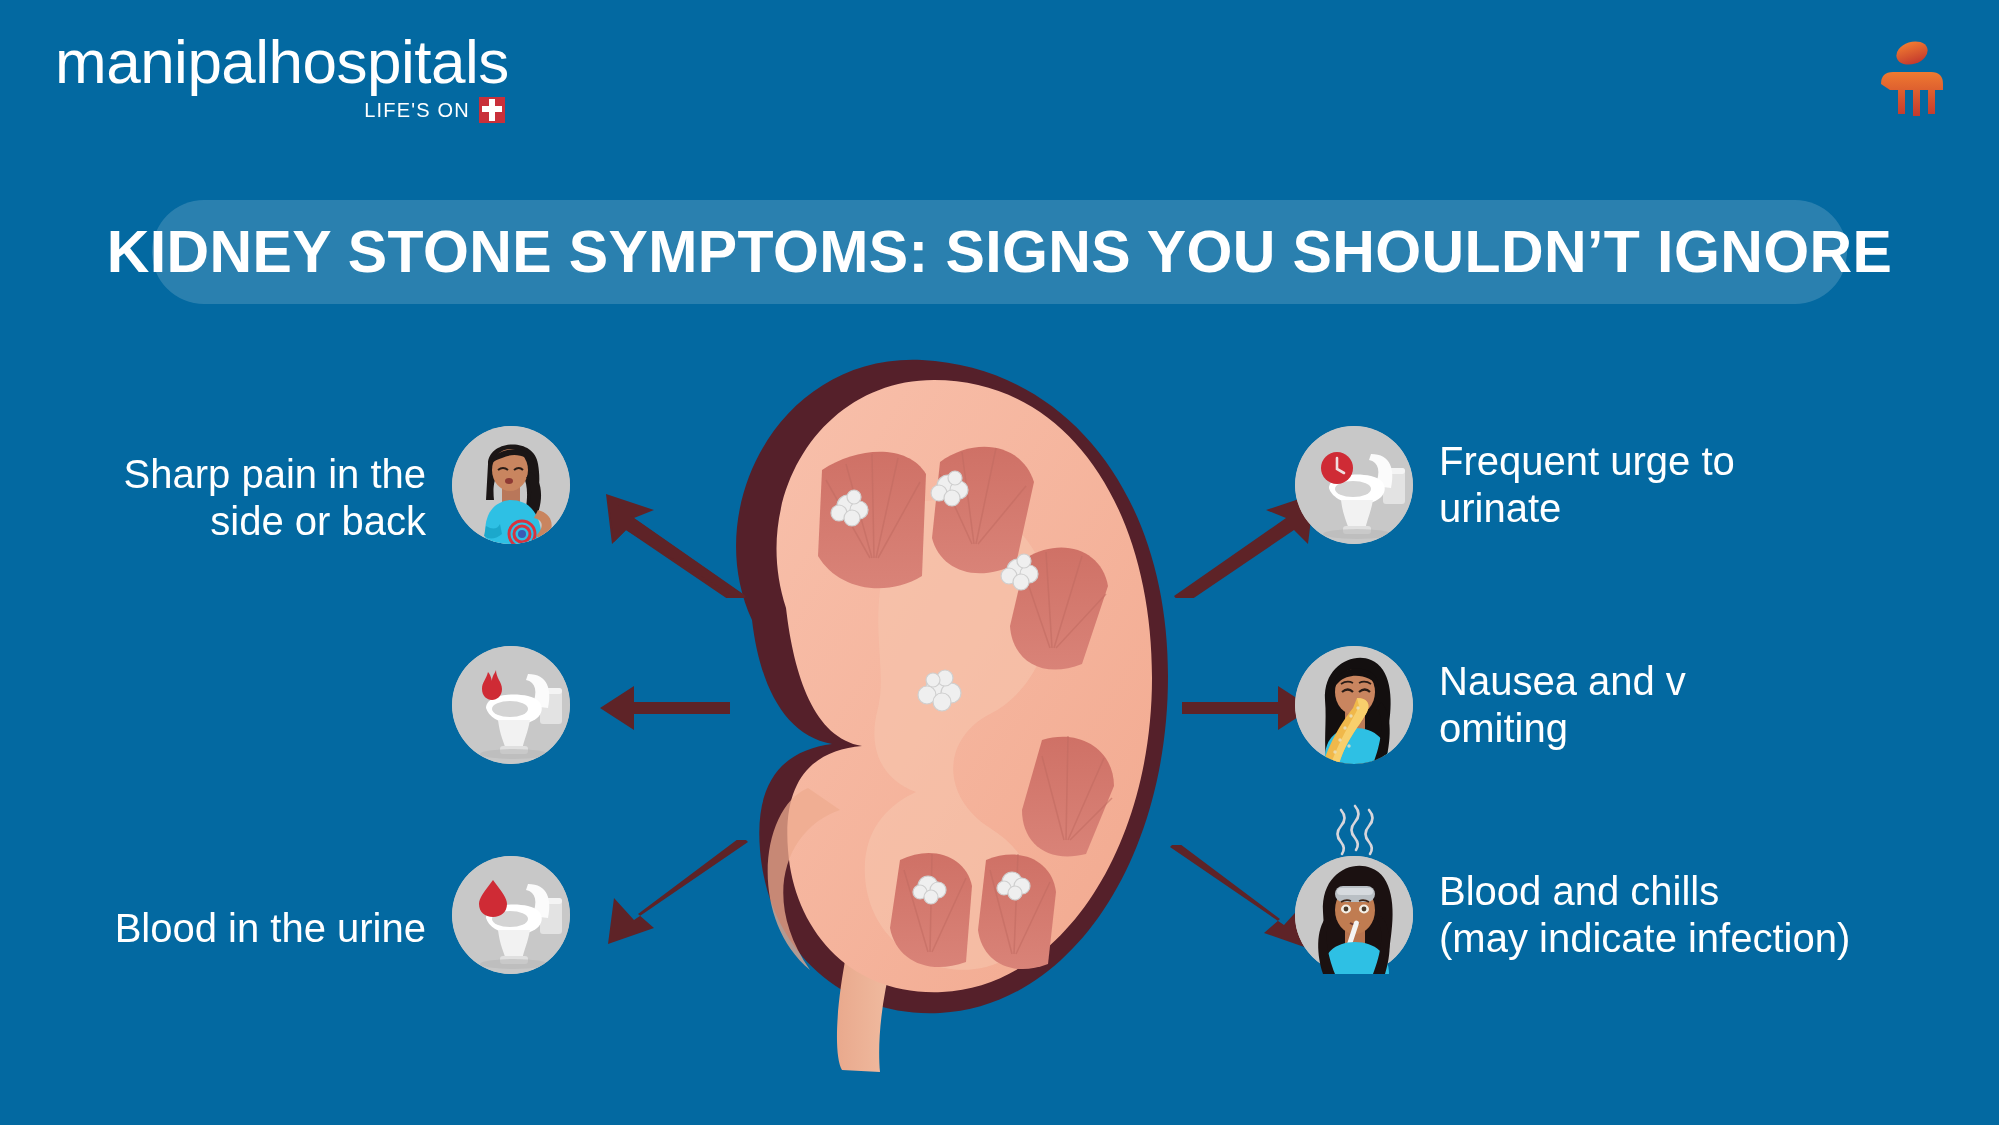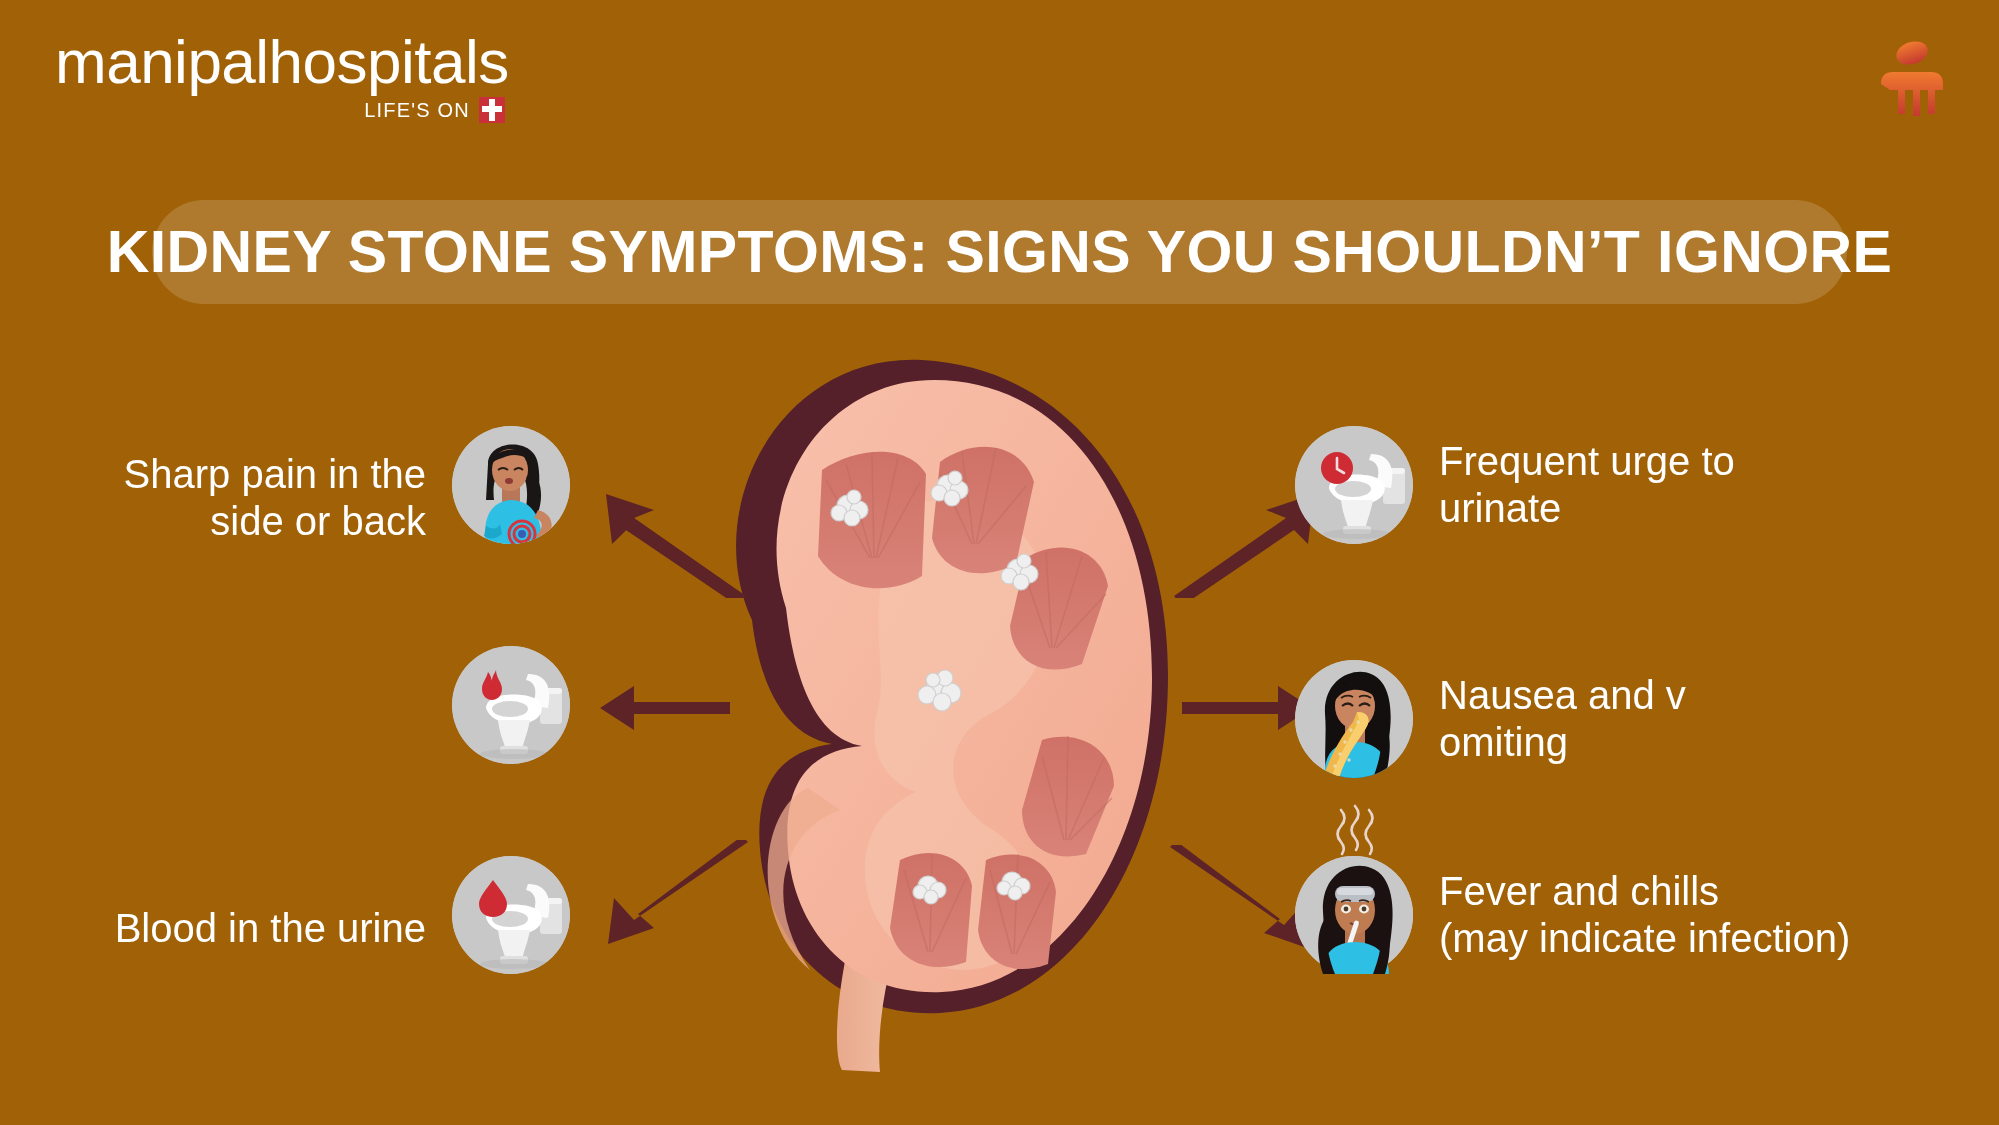--- a/index.html
+++ b/index.html
@@ -7,21 +7,21 @@
     padding: 0;
     background: #b9323c;
   }
   body {
     font-family: "Liberation Sans", sans-serif;
   }
   #stage {
     position: relative;
     width: 1999px;
     height: 1125px;
-    background: #a16207;
+    background: #0369a1;
     overflow: hidden;
   }
 
   
   #logo-block {
     position: absolute;
     left: 55px;
     top: 30px;
     width: 520px;
   }
@@ -415,21 +415,21 @@
         <ellipse cx="62" cy="108" rx="34" ry="5" fill="#b6b6b6" opacity="0.55"></ellipse>
 
         <circle cx="42" cy="42" r="16" fill="#cf2b35"></circle>
         <path d="M42 32 L42 43 L49 47" stroke="#f0dede" stroke-width="2.6" fill="none" stroke-linecap="round"></path>
       </svg>
     </div>
     <div class="sym-label">Frequent urge to
 urinate</div>
   </div>
 
-  <div class="sym-row right" style="left:1295px; top:659px; width:640px; height:120px;">
+  <div class="sym-row right" style="left:1295px; top:645px; width:640px; height:120px;">
     <div class="sym-icon">
       <svg width="118" height="118" viewBox="0 0 118 118">
         <circle cx="59" cy="59" r="59" fill="#c8c8c8"></circle>
 
         <path d="M30 54 C28 20 58 6 76 14 C96 22 98 52 94 78 C92 96 88 106 86 118 L32 118 C28 98 32 76 30 54 Z" fill="#130f0f"></path>
 
         <path d="M50 62 h20 v22 h-20 z" fill="#bd7b57"></path>
 
         <ellipse cx="60" cy="46" rx="20" ry="23" fill="#c9855f"></ellipse>
 
@@ -495,17 +495,17 @@
           <rect x="56" y="116" width="5" height="26" rx="2.5" fill="#f4f4f4" transform="rotate(18 58 128)"></rect>
           <circle cx="65" cy="142" r="3.6" fill="#cf2b35" transform="rotate(18 58 128)"></circle>
         </g>
 
         <path d="M28 170 C26 150 40 138 60 138 C80 138 94 150 94 170 Z" fill="#2ec0e4"></path>
 
         <path d="M86 112 C98 124 96 152 90 170 L78 170 C86 150 90 126 82 116 Z" fill="#1b1111"></path>
         <path d="M32 112 C20 126 22 152 28 170 L40 170 C32 150 28 126 36 116 Z" fill="#1b1111"></path>
       </svg>
     </div>
-    <div class="sym-label">Fever and chills
+    <div class="sym-label">Blood and chills
 (may indicate infection)</div>
   </div>
 
 </div>
 
 </body></html>

